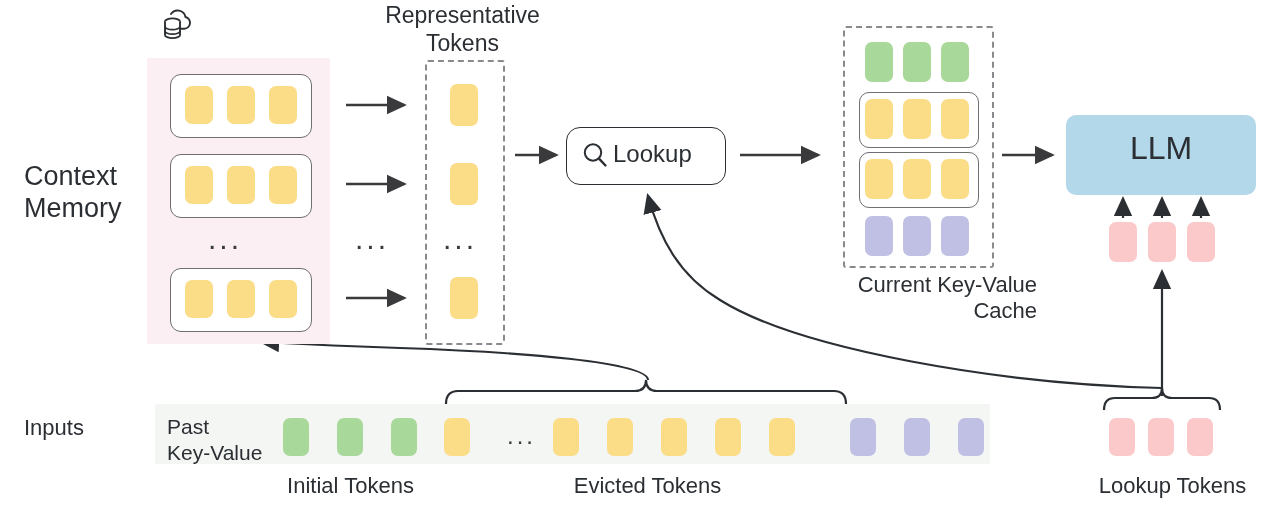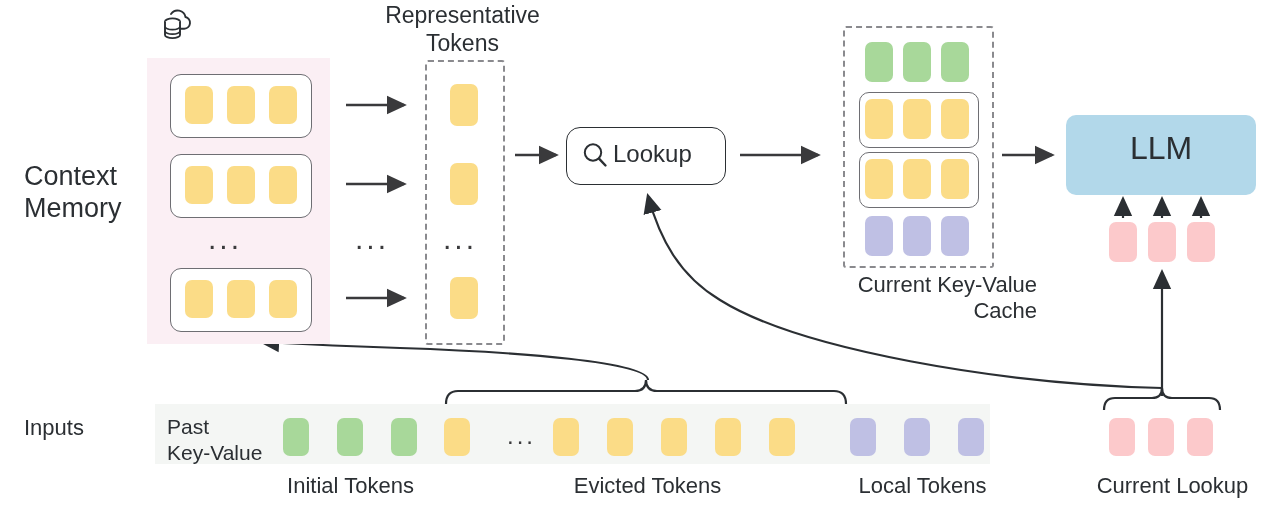--- a/index.html
+++ b/index.html
@@ -232,16 +232,15 @@
       <span class="in-tok" style="left: 958px; background: rgb(191, 192, 228);"></span>
     </div>
   <div id="input-current-tokens">
       <span class="in-tok" style="left: 1109px; background: rgb(252, 201, 203);"></span>
       <span class="in-tok" style="left: 1148px; background: rgb(252, 201, 203);"></span>
       <span class="in-tok" style="left: 1187px; background: rgb(252, 201, 203);"></span>
     </div>
 
   <div class="cap" id="cap-initial">Initial Tokens</div>
   <div class="cap" id="cap-evicted">Evicted Tokens</div>
-  <div class="cap" id="cap-local">Local Tokens</div>
-  <div class="cap" id="cap-current">Current Lookup</div>
+  <div class="cap" id="cap-current">Lookup Tokens</div>
 
 </div>
 
 </body></html>

